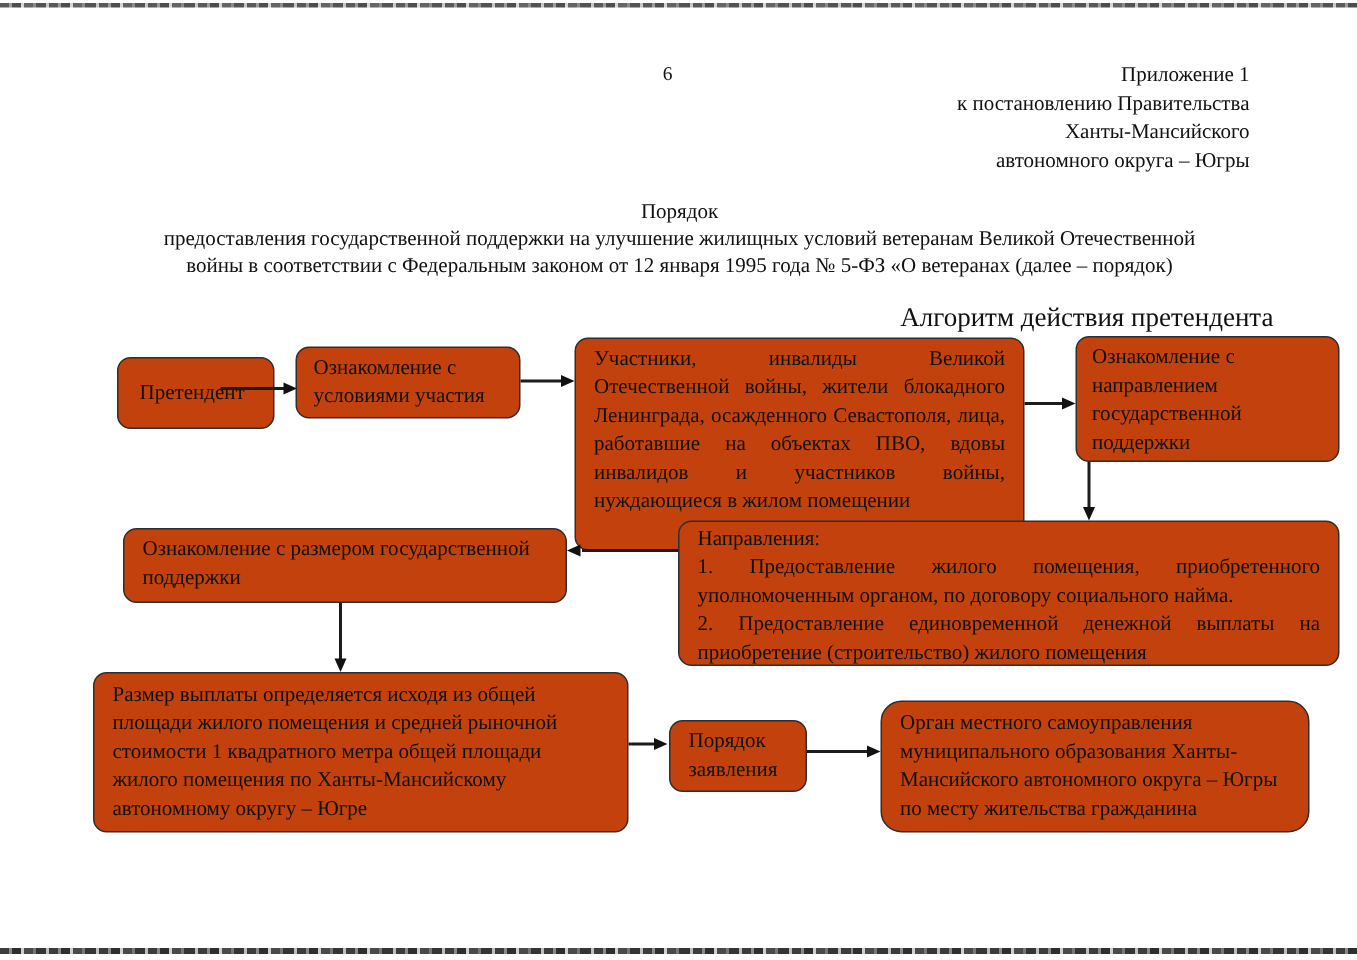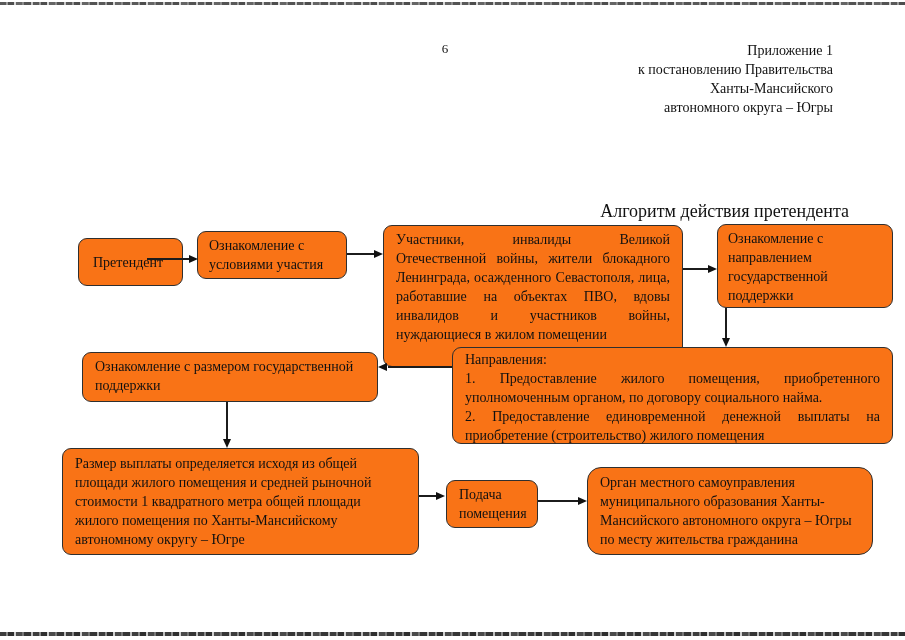--- a/index.html
+++ b/index.html
@@ -29,21 +29,21 @@
     position:absolute;left:57px;top:133px;width:792px;
     text-align:center;font-size:14px;line-height:18px;
   }
   .subtitle{
     position:absolute;left:57px;top:201px;width:792px;
     text-align:right;font-size:18px;
   }
   .fbox{
     position:absolute;box-sizing:border-box;
     border:1.5px solid #2f2f2f;border-radius:9px;
-    background:#f97316;font-size:14px;line-height:19px;
+    background:#c2410c;font-size:14px;line-height:19px;
   }
   .vcenter{display:flex;align-items:center;}
   .just{text-align:justify;}
   .hline{position:absolute;height:2px;background:#1c1c1c;}
   .vline{position:absolute;width:2px;background:#1c1c1c;}
   .arr-r{position:absolute;width:0;height:0;
     border-top:4px solid transparent;border-bottom:4px solid transparent;
     border-left:9px solid #111;}
   .arr-l{position:absolute;width:0;height:0;
     border-top:4px solid transparent;border-bottom:4px solid transparent;
@@ -62,20 +62,25 @@
 
   <div class="pagenum">6</div>
 
   <div class="header">
     <div>Приложение 1</div>
     <div>к постановлению Правительства</div>
     <div>Ханты-Мансийского</div>
     <div>автономного округа – Югры</div>
   </div>
 
+  <div class="title">
+    <div>Порядок</div>
+    <div>предоставления государственной поддержки на улучшение жилищных условий ветеранам Великой Отечественной</div>
+    <div>войны в соответствии с Федеральным законом от 12 января 1995 года № 5-ФЗ «О ветеранах (далее – порядок)</div>
+  </div>
 
   <div class="subtitle">Алгоритм действия претендента</div>
 
   <div class="fbox vcenter" style="left:42px;top:238px;width:105px;height:48px;padding:2px 6px 2px 14px;margin-left:36px;">
     <span>Претендент</span>
   </div>
 
   <div class="fbox vcenter" style="left:197px;top:231px;width:150px;height:48px;padding:2px 8px 2px 11px;">
     <span>Ознакомление с условиями участия</span>
   </div>
@@ -96,21 +101,21 @@
 
   <div class="fbox" style="left:82px;top:352px;width:296px;height:50px;padding:4px 12px;">
     <span>Ознакомление с размером государственной поддержки</span>
   </div>
 
   <div class="fbox" style="left:62px;top:448px;width:357px;height:107px;padding:5px 12px;">
     <span>Размер выплаты определяется исходя из общей площади жилого помещения и средней рыночной стоимости 1 квадратного метра общей площади жилого помещения по Ханты-Мансийскому автономному округу – Югре</span>
   </div>
 
   <div class="fbox vcenter" style="left:446px;top:480px;width:92px;height:48px;padding:2px 6px 2px 12px;">
-    <span>Подача помещения</span>
+    <span>Порядок заявления</span>
   </div>
 
   <div class="fbox" style="left:587px;top:467px;width:286px;height:88px;padding:5px 12px;border-radius:14px;">
     <span>Орган местного самоуправления муниципального образования Ханты-Мансийского автономного округа – Югры по месту жительства гражданина</span>
   </div>
 
   <div>
     <div class="hline" style="left:147px;top:258px;width:43px;"></div>
     <div class="arr-r" style="left:189px;top:255px;"></div>
   </div>

